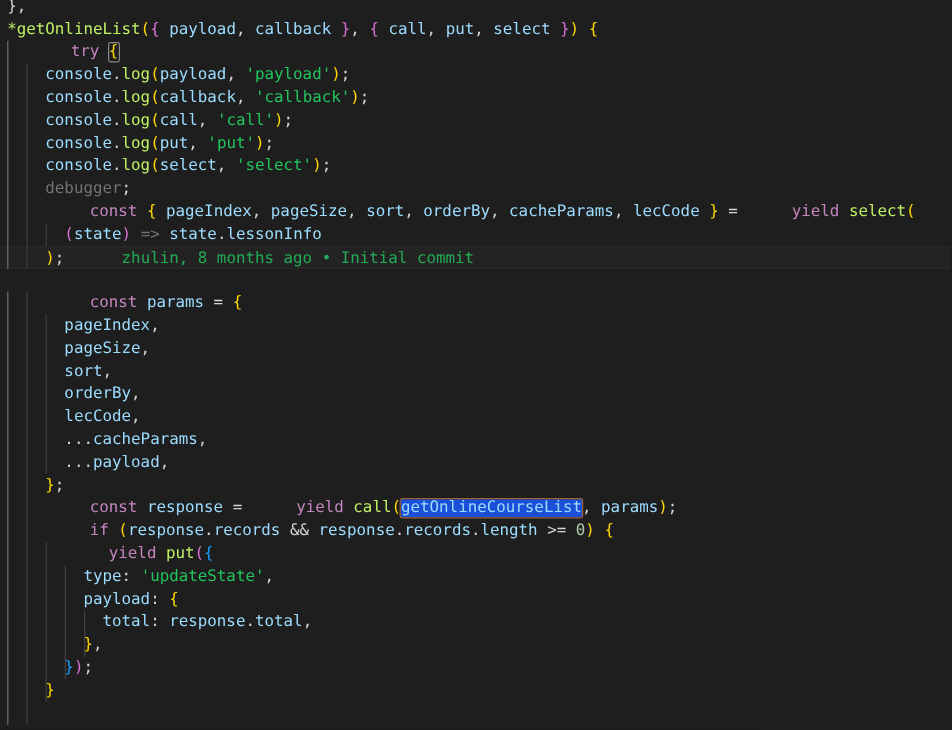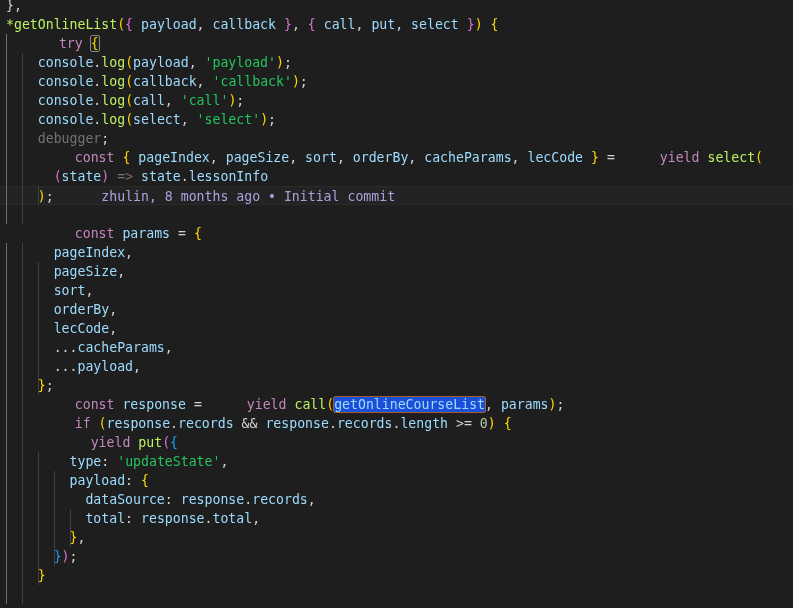--- a/index.html
+++ b/index.html
@@ -88,21 +88,21 @@
     outline: 1px solid #a06030;
     border-radius: 1px;
   }
   
   .bracket-match {
     outline: 1px solid #888888;
     border-radius: 1px;
   }
   
   .blame {
-    color: #c4b5fd;
+    color: #22c55e;
     font-style: normal;
     opacity: 0.85;
     text-align: center;
   }
   .blame-gap { color: transparent; }
 </style>
 </head>
 <body>
 
 <div id="editor">
@@ -117,39 +117,39 @@
       <div class="guide" style="left: 54px; top: 471px; height: 95px;"></div>
       <div class="guide" style="left: 70px; top: 509px; height: 38px;"></div>
     </div>
   <div id="code-surface">
       <div class="code-line"><span class="line-text"><span class="t-plain"></span><span class="t-punc">},</span></span></div>
       <div class="code-line"><span class="line-text"><span class="t-plain"></span><span class="t-fn">*getOnlineList</span><span class="t-b1">(</span><span class="t-b2">{</span><span class="t-plain"> </span><span class="t-var">payload</span><span class="t-punc">, </span><span class="t-var">callback</span><span class="t-plain"> </span><span class="t-b2">}</span><span class="t-punc">, </span><span class="t-b2">{</span><span class="t-plain"> </span><span class="t-var">call</span><span class="t-punc">, </span><span class="t-var">put</span><span class="t-punc">, </span><span class="t-var">select</span><span class="t-plain"> </span><span class="t-b2">}</span><span class="t-b1">)</span><span class="t-plain"> </span><span class="t-b1">{</span></span></div>
       <div class="code-line"><span class="line-text"><span class="t-plain">  </span><span class="t-kw">try</span><span class="t-plain"> </span><span class="t-b1 bracket-match">{</span></span></div>
       <div class="code-line"><span class="line-text"><span class="t-plain">    </span><span class="t-var">console</span><span class="t-punc">.</span><span class="t-fn">log</span><span class="t-b1">(</span><span class="t-var">payload</span><span class="t-punc">, </span><span class="t-str">'payload'</span><span class="t-b1">)</span><span class="t-punc">;</span></span></div>
       <div class="code-line"><span class="line-text"><span class="t-plain">    </span><span class="t-var">console</span><span class="t-punc">.</span><span class="t-fn">log</span><span class="t-b1">(</span><span class="t-var">callback</span><span class="t-punc">, </span><span class="t-str">'callback'</span><span class="t-b1">)</span><span class="t-punc">;</span></span></div>
       <div class="code-line"><span class="line-text"><span class="t-plain">    </span><span class="t-var">console</span><span class="t-punc">.</span><span class="t-fn">log</span><span class="t-b1">(</span><span class="t-var">call</span><span class="t-punc">, </span><span class="t-str">'call'</span><span class="t-b1">)</span><span class="t-punc">;</span></span></div>
+      <div class="code-line"><span class="line-text"><span class="t-plain">    </span><span class="t-var">console</span><span class="t-punc">.</span><span class="t-fn">log</span><span class="t-b1">(</span><span class="t-var">put</span><span class="t-punc">, </span><span class="t-str">'put'</span><span class="t-b1">)</span><span class="t-punc">;</span></span></div>
       <div class="code-line"><span class="line-text"><span class="t-plain">    </span><span class="t-var">console</span><span class="t-punc">.</span><span class="t-fn">log</span><span class="t-b1">(</span><span class="t-var">select</span><span class="t-punc">, </span><span class="t-str">'select'</span><span class="t-b1">)</span><span class="t-punc">;</span></span></div>
       <div class="code-line"><span class="line-text"><span class="t-plain">    </span><span class="t-kw2">debugger</span><span class="t-punc">;</span></span></div>
       <div class="code-line"><span class="line-text"><span class="t-plain">    </span><span class="t-kw">const</span><span class="t-plain"> </span><span class="t-b1">{</span><span class="t-plain"> </span><span class="t-var">pageIndex</span><span class="t-punc">, </span><span class="t-var">pageSize</span><span class="t-punc">, </span><span class="t-var">sort</span><span class="t-punc">, </span><span class="t-var">orderBy</span><span class="t-punc">, </span><span class="t-var">cacheParams</span><span class="t-punc">, </span><span class="t-var">lecCode</span><span class="t-plain"> </span><span class="t-b1">}</span><span class="t-op"> = </span><span class="t-kw">yield</span><span class="t-plain"> </span><span class="t-fn">select</span><span class="t-b1">(</span></span></div>
       <div class="code-line"><span class="line-text"><span class="t-plain">      </span><span class="t-b2">(</span><span class="t-var">state</span><span class="t-b2">)</span><span class="t-plain"> </span><span class="t-kw2">=&gt;</span><span class="t-plain"> </span><span class="t-var">state</span><span class="t-punc">.</span><span class="t-var">lessonInfo</span></span></div>
       <div class="code-line current"><span class="line-text"><span class="t-plain">    </span><span class="t-b1">)</span><span class="t-punc">;</span><span class="blame-gap">      </span><span class="blame">zhulin, 8 months ago • Initial commit</span></span></div>
       <div class="code-line"><span class="line-text"><span class="t-plain"></span></span></div>
       <div class="code-line"><span class="line-text"><span class="t-plain">    </span><span class="t-kw">const</span><span class="t-plain"> </span><span class="t-var">params</span><span class="t-op"> = </span><span class="t-b1">{</span></span></div>
       <div class="code-line"><span class="line-text"><span class="t-plain">      </span><span class="t-var">pageIndex</span><span class="t-punc">,</span></span></div>
       <div class="code-line"><span class="line-text"><span class="t-plain">      </span><span class="t-var">pageSize</span><span class="t-punc">,</span></span></div>
       <div class="code-line"><span class="line-text"><span class="t-plain">      </span><span class="t-var">sort</span><span class="t-punc">,</span></span></div>
       <div class="code-line"><span class="line-text"><span class="t-plain">      </span><span class="t-var">orderBy</span><span class="t-punc">,</span></span></div>
       <div class="code-line"><span class="line-text"><span class="t-plain">      </span><span class="t-var">lecCode</span><span class="t-punc">,</span></span></div>
       <div class="code-line"><span class="line-text"><span class="t-plain">      </span><span class="t-punc">...</span><span class="t-var">cacheParams</span><span class="t-punc">,</span></span></div>
       <div class="code-line"><span class="line-text"><span class="t-plain">      </span><span class="t-punc">...</span><span class="t-var">payload</span><span class="t-punc">,</span></span></div>
       <div class="code-line"><span class="line-text"><span class="t-plain">    </span><span class="t-b1">}</span><span class="t-punc">;</span></span></div>
       <div class="code-line"><span class="line-text"><span class="t-plain">    </span><span class="t-kw">const</span><span class="t-plain"> </span><span class="t-var">response</span><span class="t-op"> = </span><span class="t-kw">yield</span><span class="t-plain"> </span><span class="t-fn">call</span><span class="t-b1">(</span><span class="t-var hl-word">getOnlineCourseList</span><span class="t-punc">, </span><span class="t-var">params</span><span class="t-b1">)</span><span class="t-punc">;</span></span></div>
       <div class="code-line"><span class="line-text"><span class="t-plain">    </span><span class="t-kw">if</span><span class="t-plain"> </span><span class="t-b1">(</span><span class="t-var">response</span><span class="t-punc">.</span><span class="t-var">records</span><span class="t-op"> &amp;&amp; </span><span class="t-var">response</span><span class="t-punc">.</span><span class="t-var">records</span><span class="t-punc">.</span><span class="t-var">length</span><span class="t-op"> &gt;= </span><span class="t-num">0</span><span class="t-b1">)</span><span class="t-plain"> </span><span class="t-b1">{</span></span></div>
       <div class="code-line"><span class="line-text"><span class="t-plain">      </span><span class="t-kw">yield</span><span class="t-plain"> </span><span class="t-fn">put</span><span class="t-b2">(</span><span class="t-b3">{</span></span></div>
       <div class="code-line"><span class="line-text"><span class="t-plain">        </span><span class="t-var">type</span><span class="t-punc">: </span><span class="t-str">'updateState'</span><span class="t-punc">,</span></span></div>
       <div class="code-line"><span class="line-text"><span class="t-plain">        </span><span class="t-var">payload</span><span class="t-punc">: </span><span class="t-b1">{</span></span></div>
-      <div class="code-line"><span class="line-text"><span class="t-plain">          </span><span class="t-var">dataSource</span><span class="t-punc">: </span><span class="t-var">response</span><span class="t-punc">.</span><span class="t-var">records</span><span class="t-punc">,</span></span></div>
       <div class="code-line"><span class="line-text"><span class="t-plain">          </span><span class="t-var">total</span><span class="t-punc">: </span><span class="t-var">response</span><span class="t-punc">.</span><span class="t-var">total</span><span class="t-punc">,</span></span></div>
       <div class="code-line"><span class="line-text"><span class="t-plain">        </span><span class="t-b1">}</span><span class="t-punc">,</span></span></div>
       <div class="code-line"><span class="line-text"><span class="t-plain">      </span><span class="t-b3">}</span><span class="t-b2">)</span><span class="t-punc">;</span></span></div>
       <div class="code-line"><span class="line-text"><span class="t-plain">    </span><span class="t-b1">}</span></span></div>
     </div>
 </div>
 
 </body></html>

